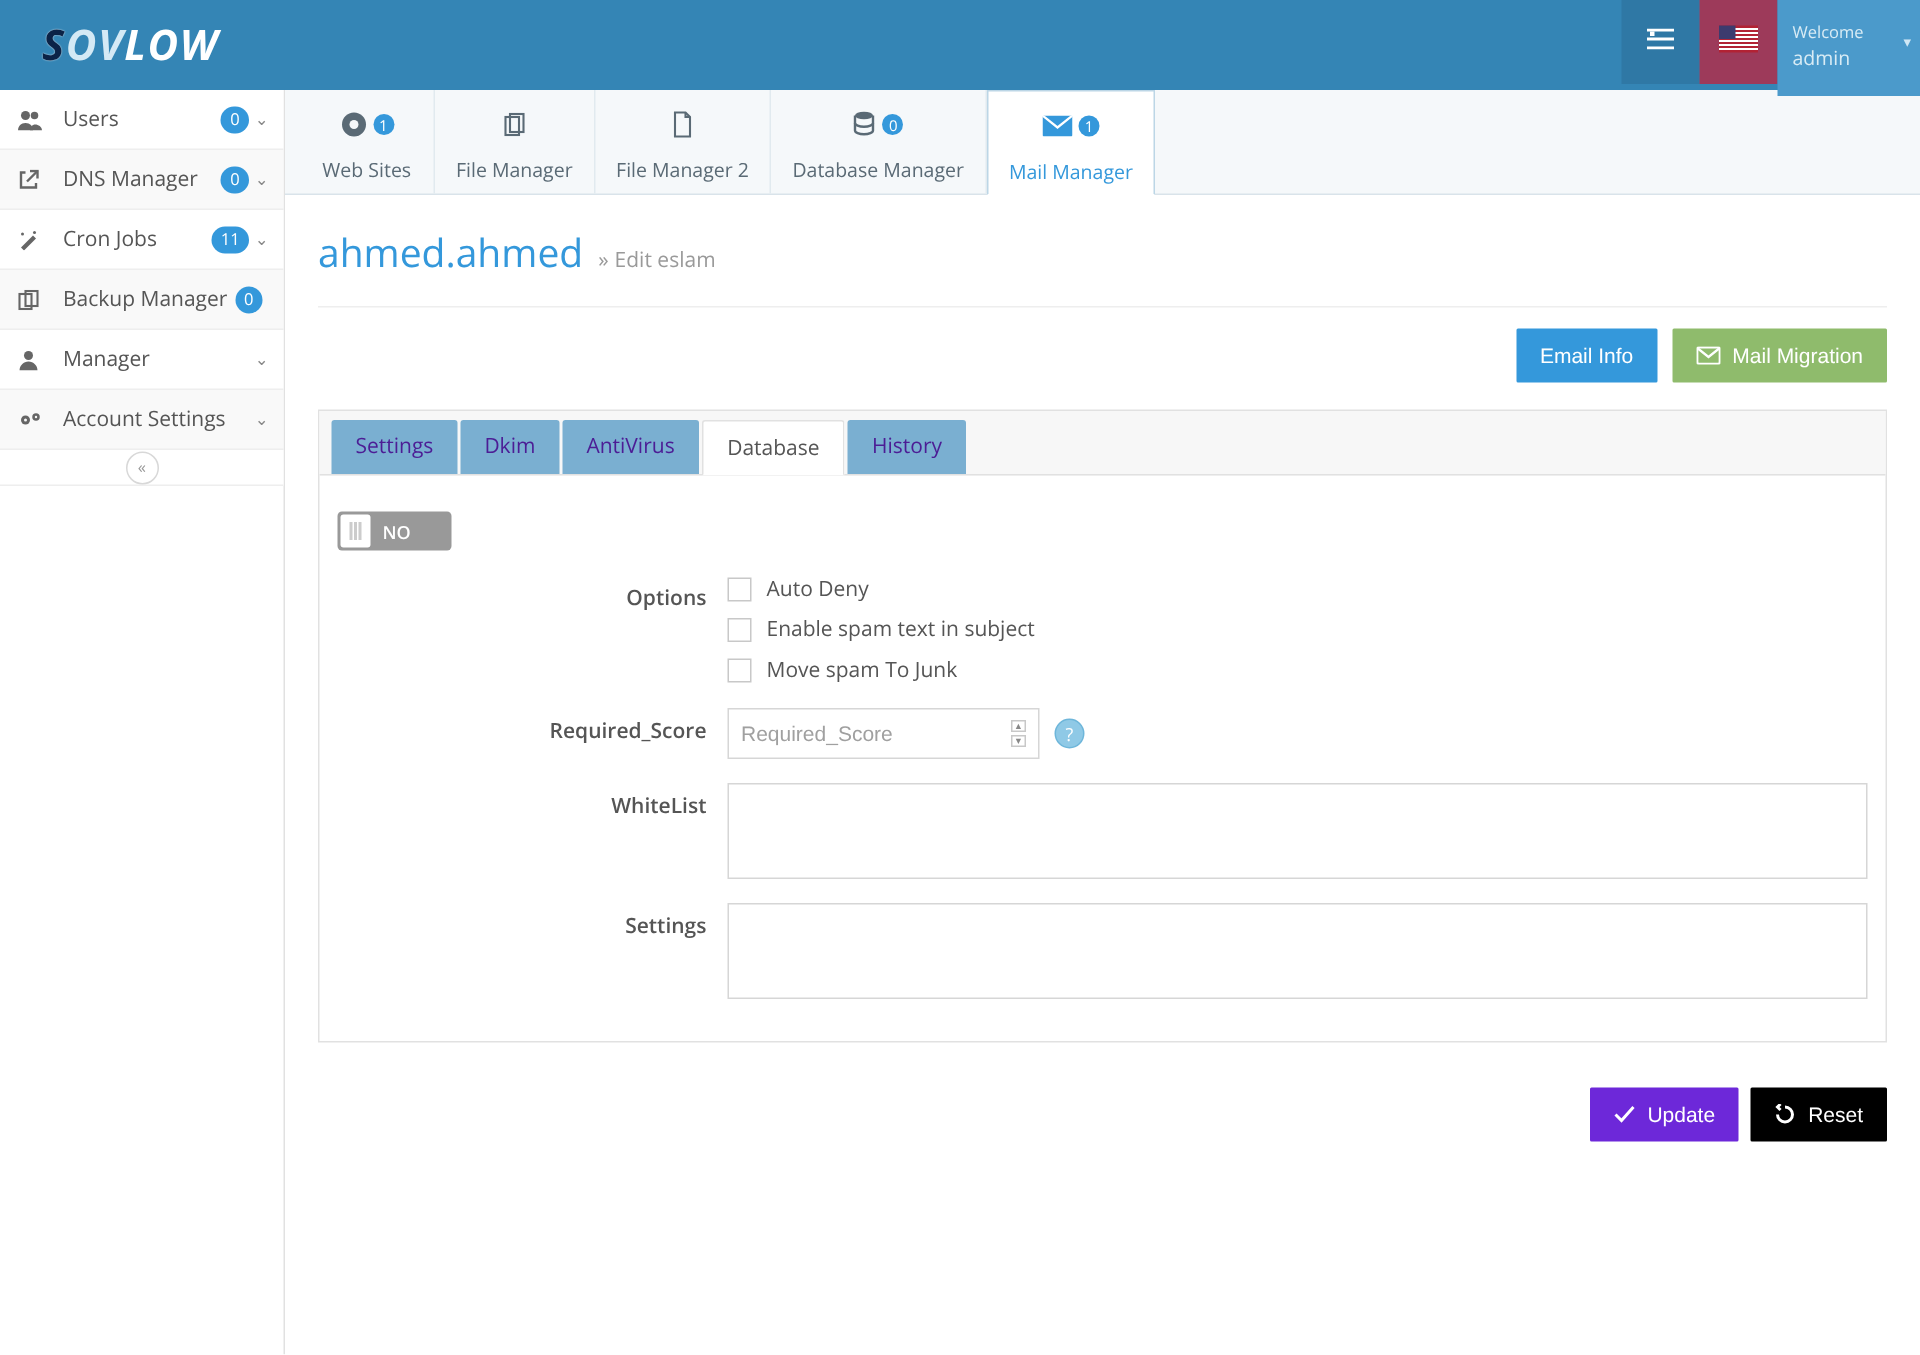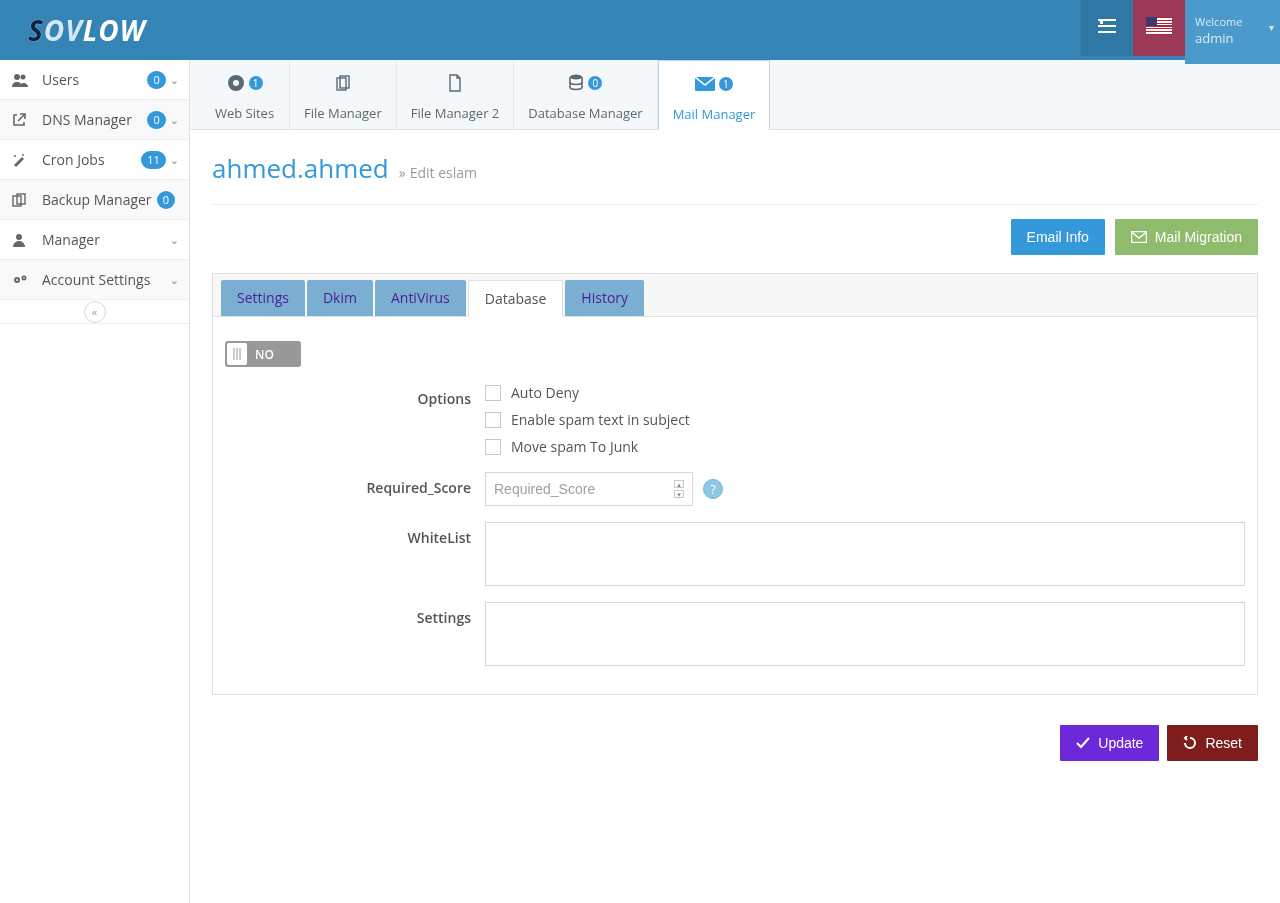--- a/index.html
+++ b/index.html
@@ -252,21 +252,21 @@
     font-size: 14px;
     display: inline-flex;
     align-items: center;
     gap: 8px;
     cursor: pointer;
     border-radius: 1px;
   }
   .btn-blue { background: #3498db; }
   .btn-green { background: #8fbb6c; }
   .btn-lightblue { background: #6d28d9; }
-  .btn-gray { background: #7f1d1d; }
+  .btn-gray { background: #000000; }
 
   
   .panel {
     border: 1px solid #e1e1e1;
     background: #fff;
     margin-top: 4px;
   }
   .panel-tabs {
     display: flex;
     background: #f7f7f7;

